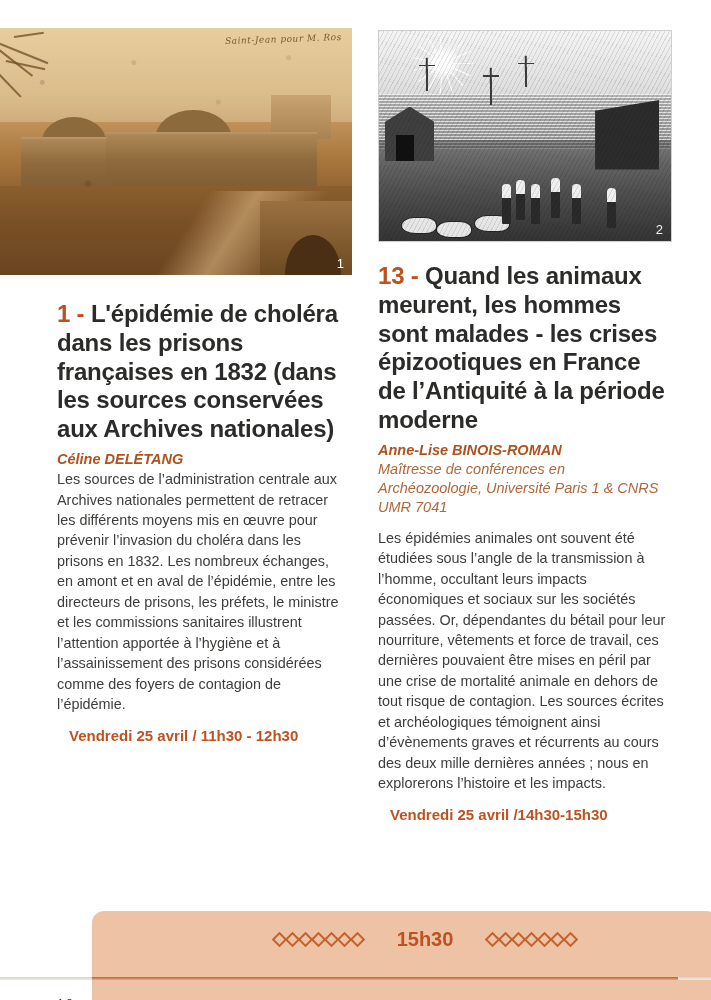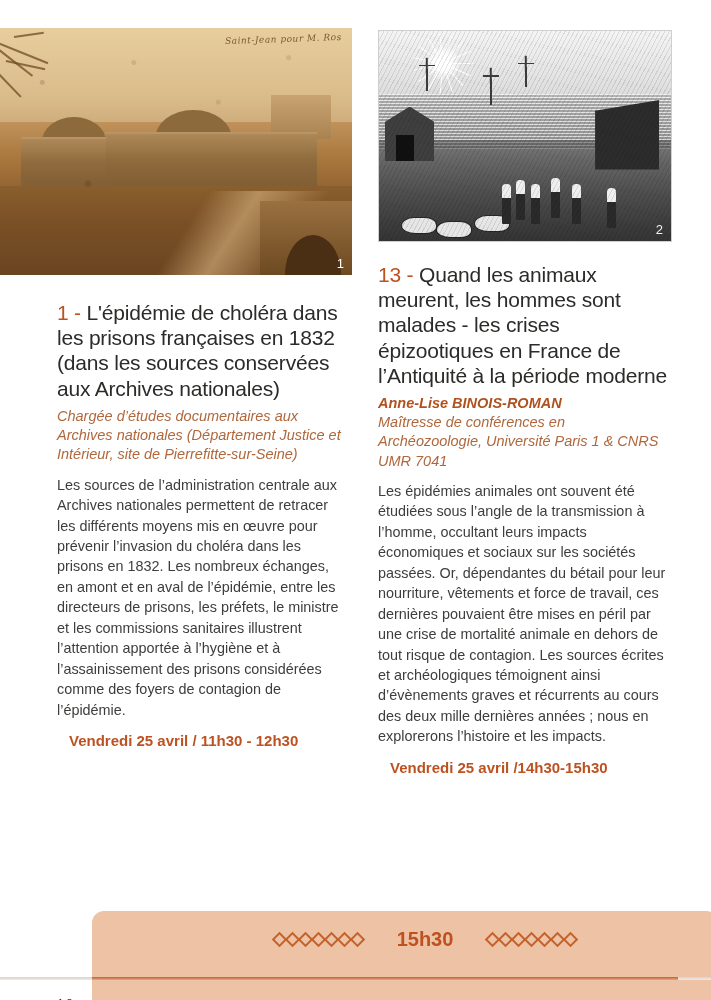--- a/index.html
+++ b/index.html
@@ -187,22 +187,22 @@
     width: 290px;
   }
   .col-right {
     left: 378px;
     top: 262px;
     width: 290px;
   }
   h2.talk-title {
     margin: 0 0 6px 0;
     font-family: "Liberation Sans", sans-serif;
-    font-weight: normal;
-    font-size: 21px;
+    font-weight: bold;
+    font-size: 24px;
     line-height: 1.2;
     color: #2b2b29;
     letter-spacing: -0.2px;
   }
   h2.talk-title .num {
     color: #bd5220;
   }
   h2.talk-title .dash {
     color: #bd5220;
   }
@@ -384,21 +384,21 @@
     <div class="fr-figure" style="left:59%; bottom:11%;"></div>
     <div class="fr-figure" style="left:66%;"></div>
     <div class="fr-figure" style="left:78%; bottom:6%;"></div>
 
     <div class="fr-texture"></div>
     <div class="fig-caption-num dark">2</div>
   </div>
 
   <div class="col col-left">
     <h2 class="talk-title"><span class="num">1</span><span class="dash"> - </span><span>L'épidémie de choléra dans les prisons françaises en 1832 (dans les sources conservées aux Archives nationales)</span></h2>
-    <p class="affiliation">Chargée d’études documentaires aux Archives nationales (Département Justice et Intérieur, site de Pierrefitte-sur-Seine)</p>
+    <p class="speaker">Céline DELÉTANG</p>
     <p class="abstract">Les sources de l’administration centrale aux Archives nationales permettent de retracer les différents moyens mis en œuvre pour prévenir l’invasion du choléra dans les prisons en 1832. Les nombreux échanges, en amont et en aval de l’épidémie, entre les directeurs de prisons, les préfets, le ministre et les commissions sanitaires illustrent l’attention apportée à l’hygiène et à l’assainissement des prisons considérées comme des foyers de contagion de l’épidémie.</p>
     <p class="schedule">Vendredi 25 avril / 11h30 - 12h30</p>
   </div>
 
   <div class="col col-right">
     <h2 class="talk-title"><span class="num">13</span><span class="dash"> - </span><span>Quand les animaux meurent, les hommes sont malades - les crises épizootiques en France de l’Antiquité à la période moderne</span></h2>
     <p class="speaker">Anne-Lise BINOIS-ROMAN</p>
     <p class="affiliation">Maîtresse de conférences en Archéozoologie, Université Paris 1 &amp; CNRS UMR 7041</p>
     <p class="abstract">Les épidémies animales ont souvent été étudiées sous l’angle de la transmission à l’homme, occultant leurs impacts économiques et sociaux sur les sociétés passées. Or, dépendantes du bétail pour leur nourriture, vêtements et force de travail, ces dernières pouvaient être mises en péril par une crise de mortalité animale en dehors de tout risque de contagion. Les sources écrites et archéologiques témoignent ainsi d’évènements graves et récurrents au cours des deux mille dernières années ; nous en explorerons l’histoire et les impacts.</p>
     <p class="schedule">Vendredi 25 avril  /14h30-15h30</p>

